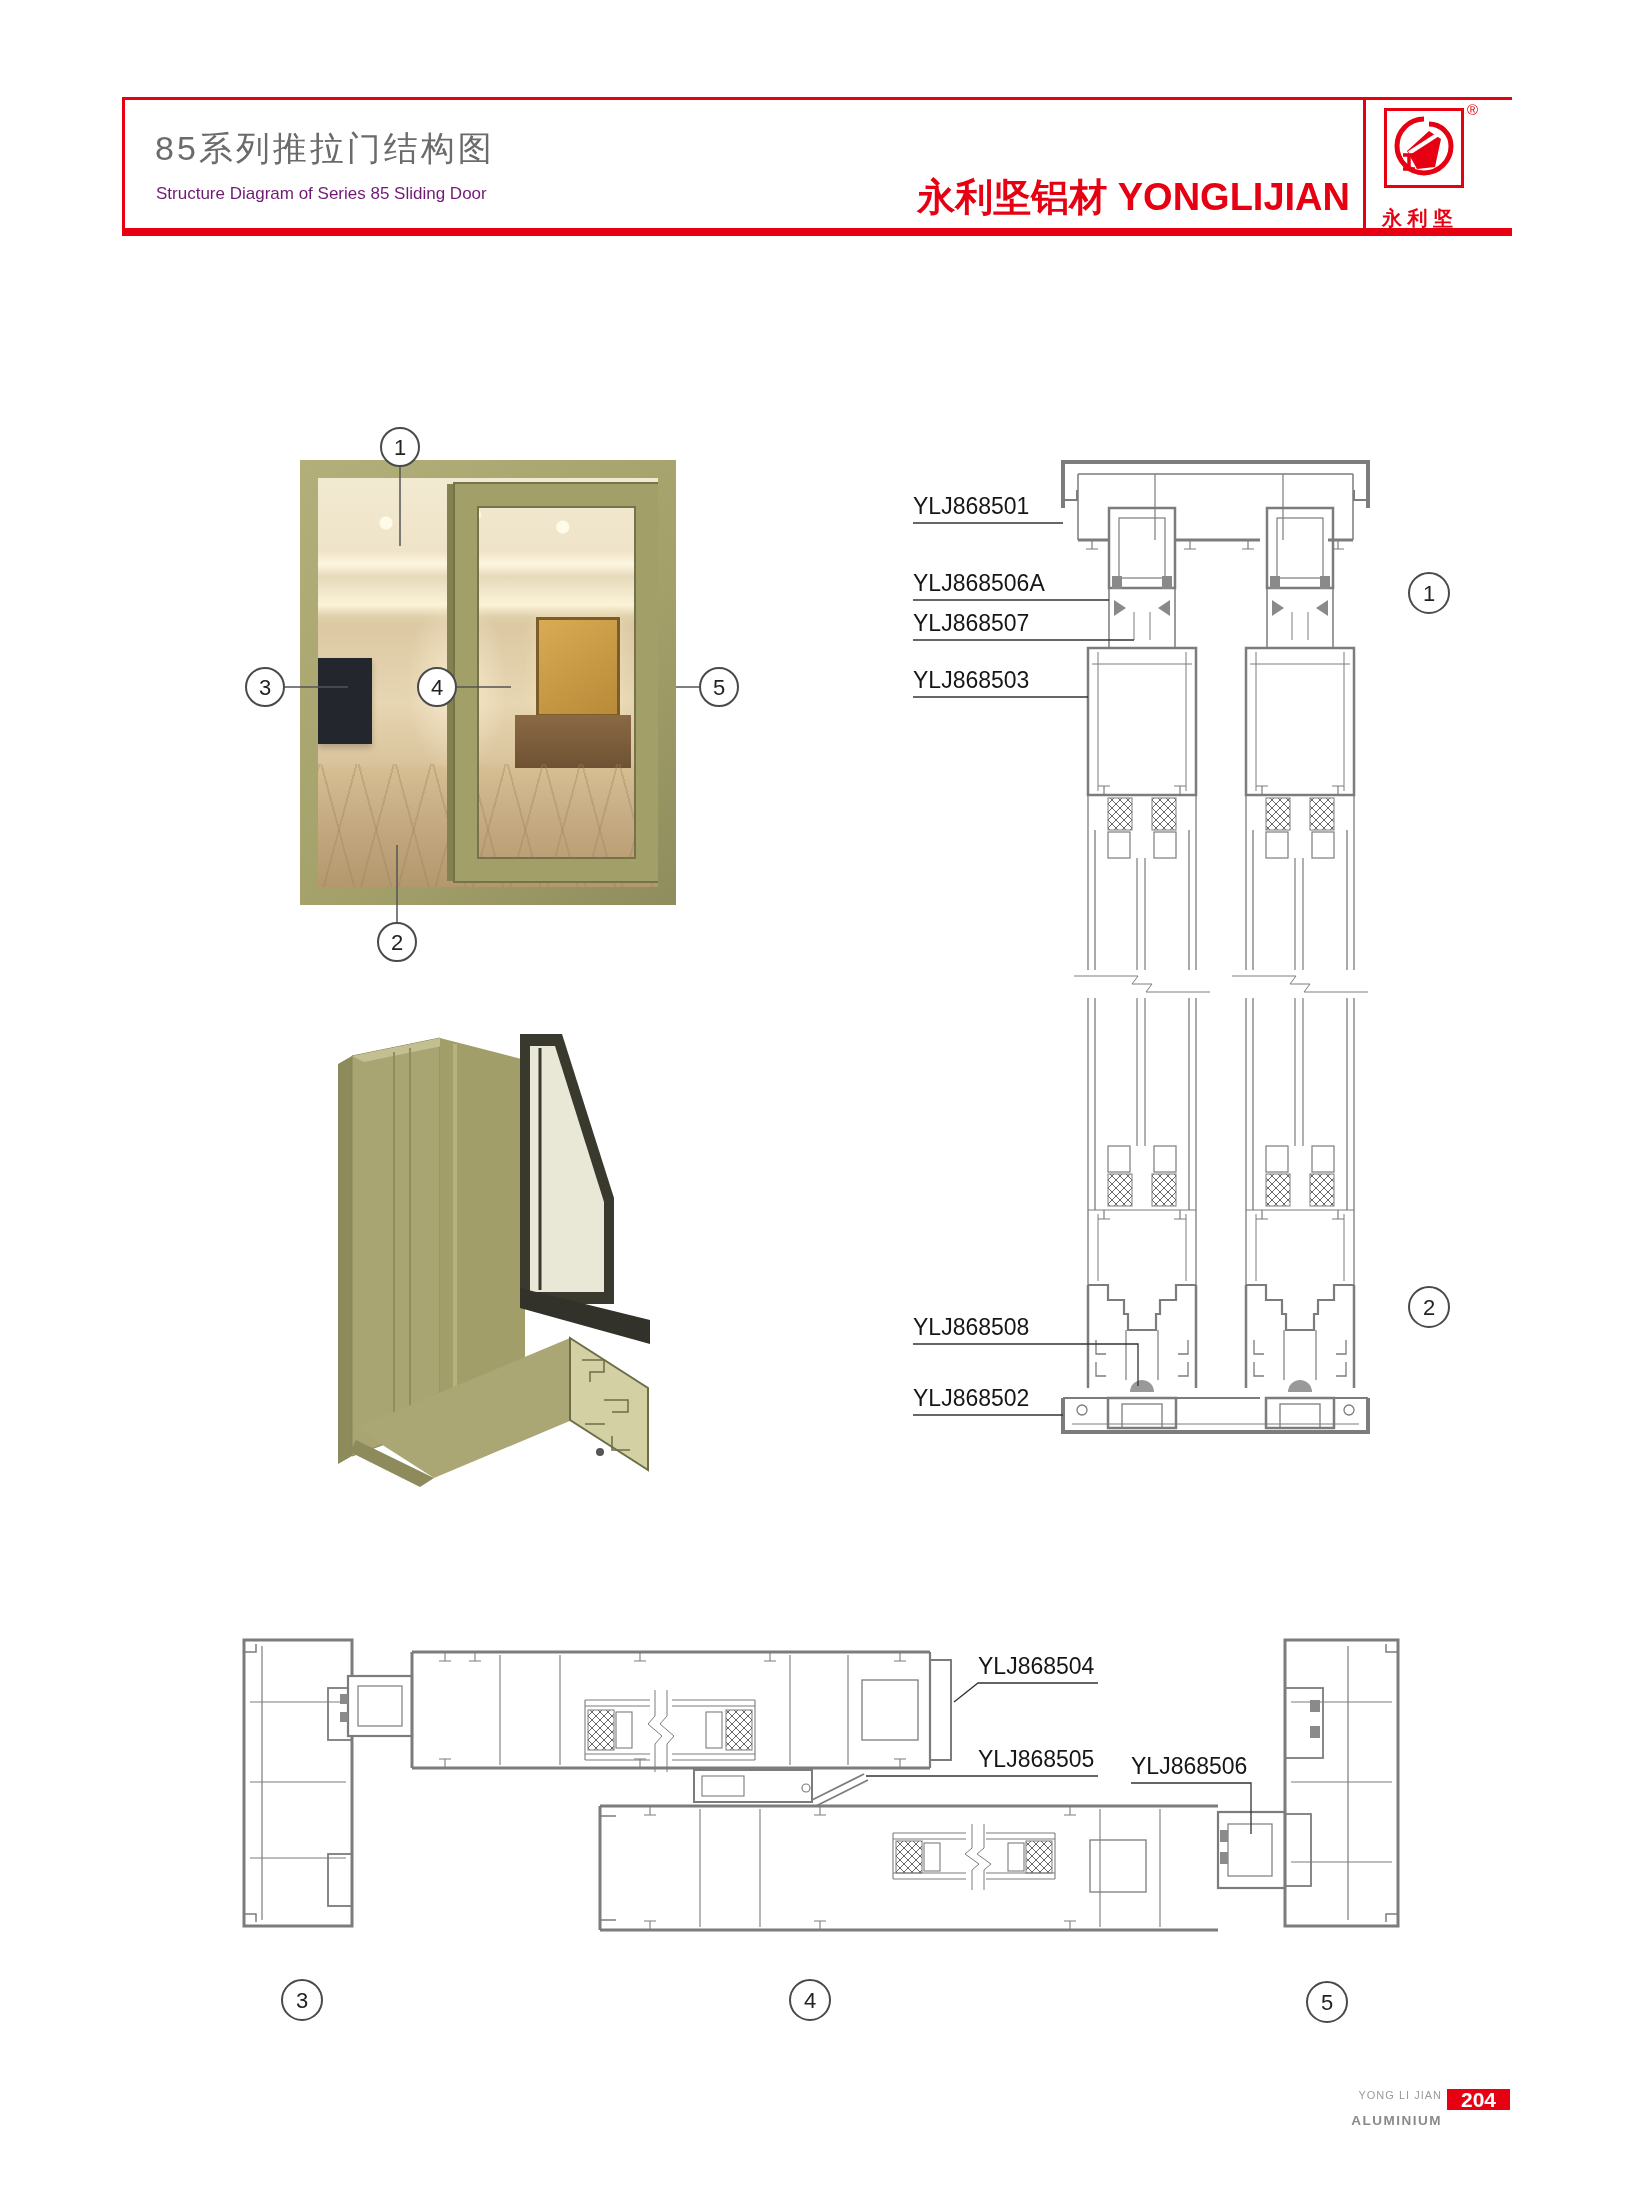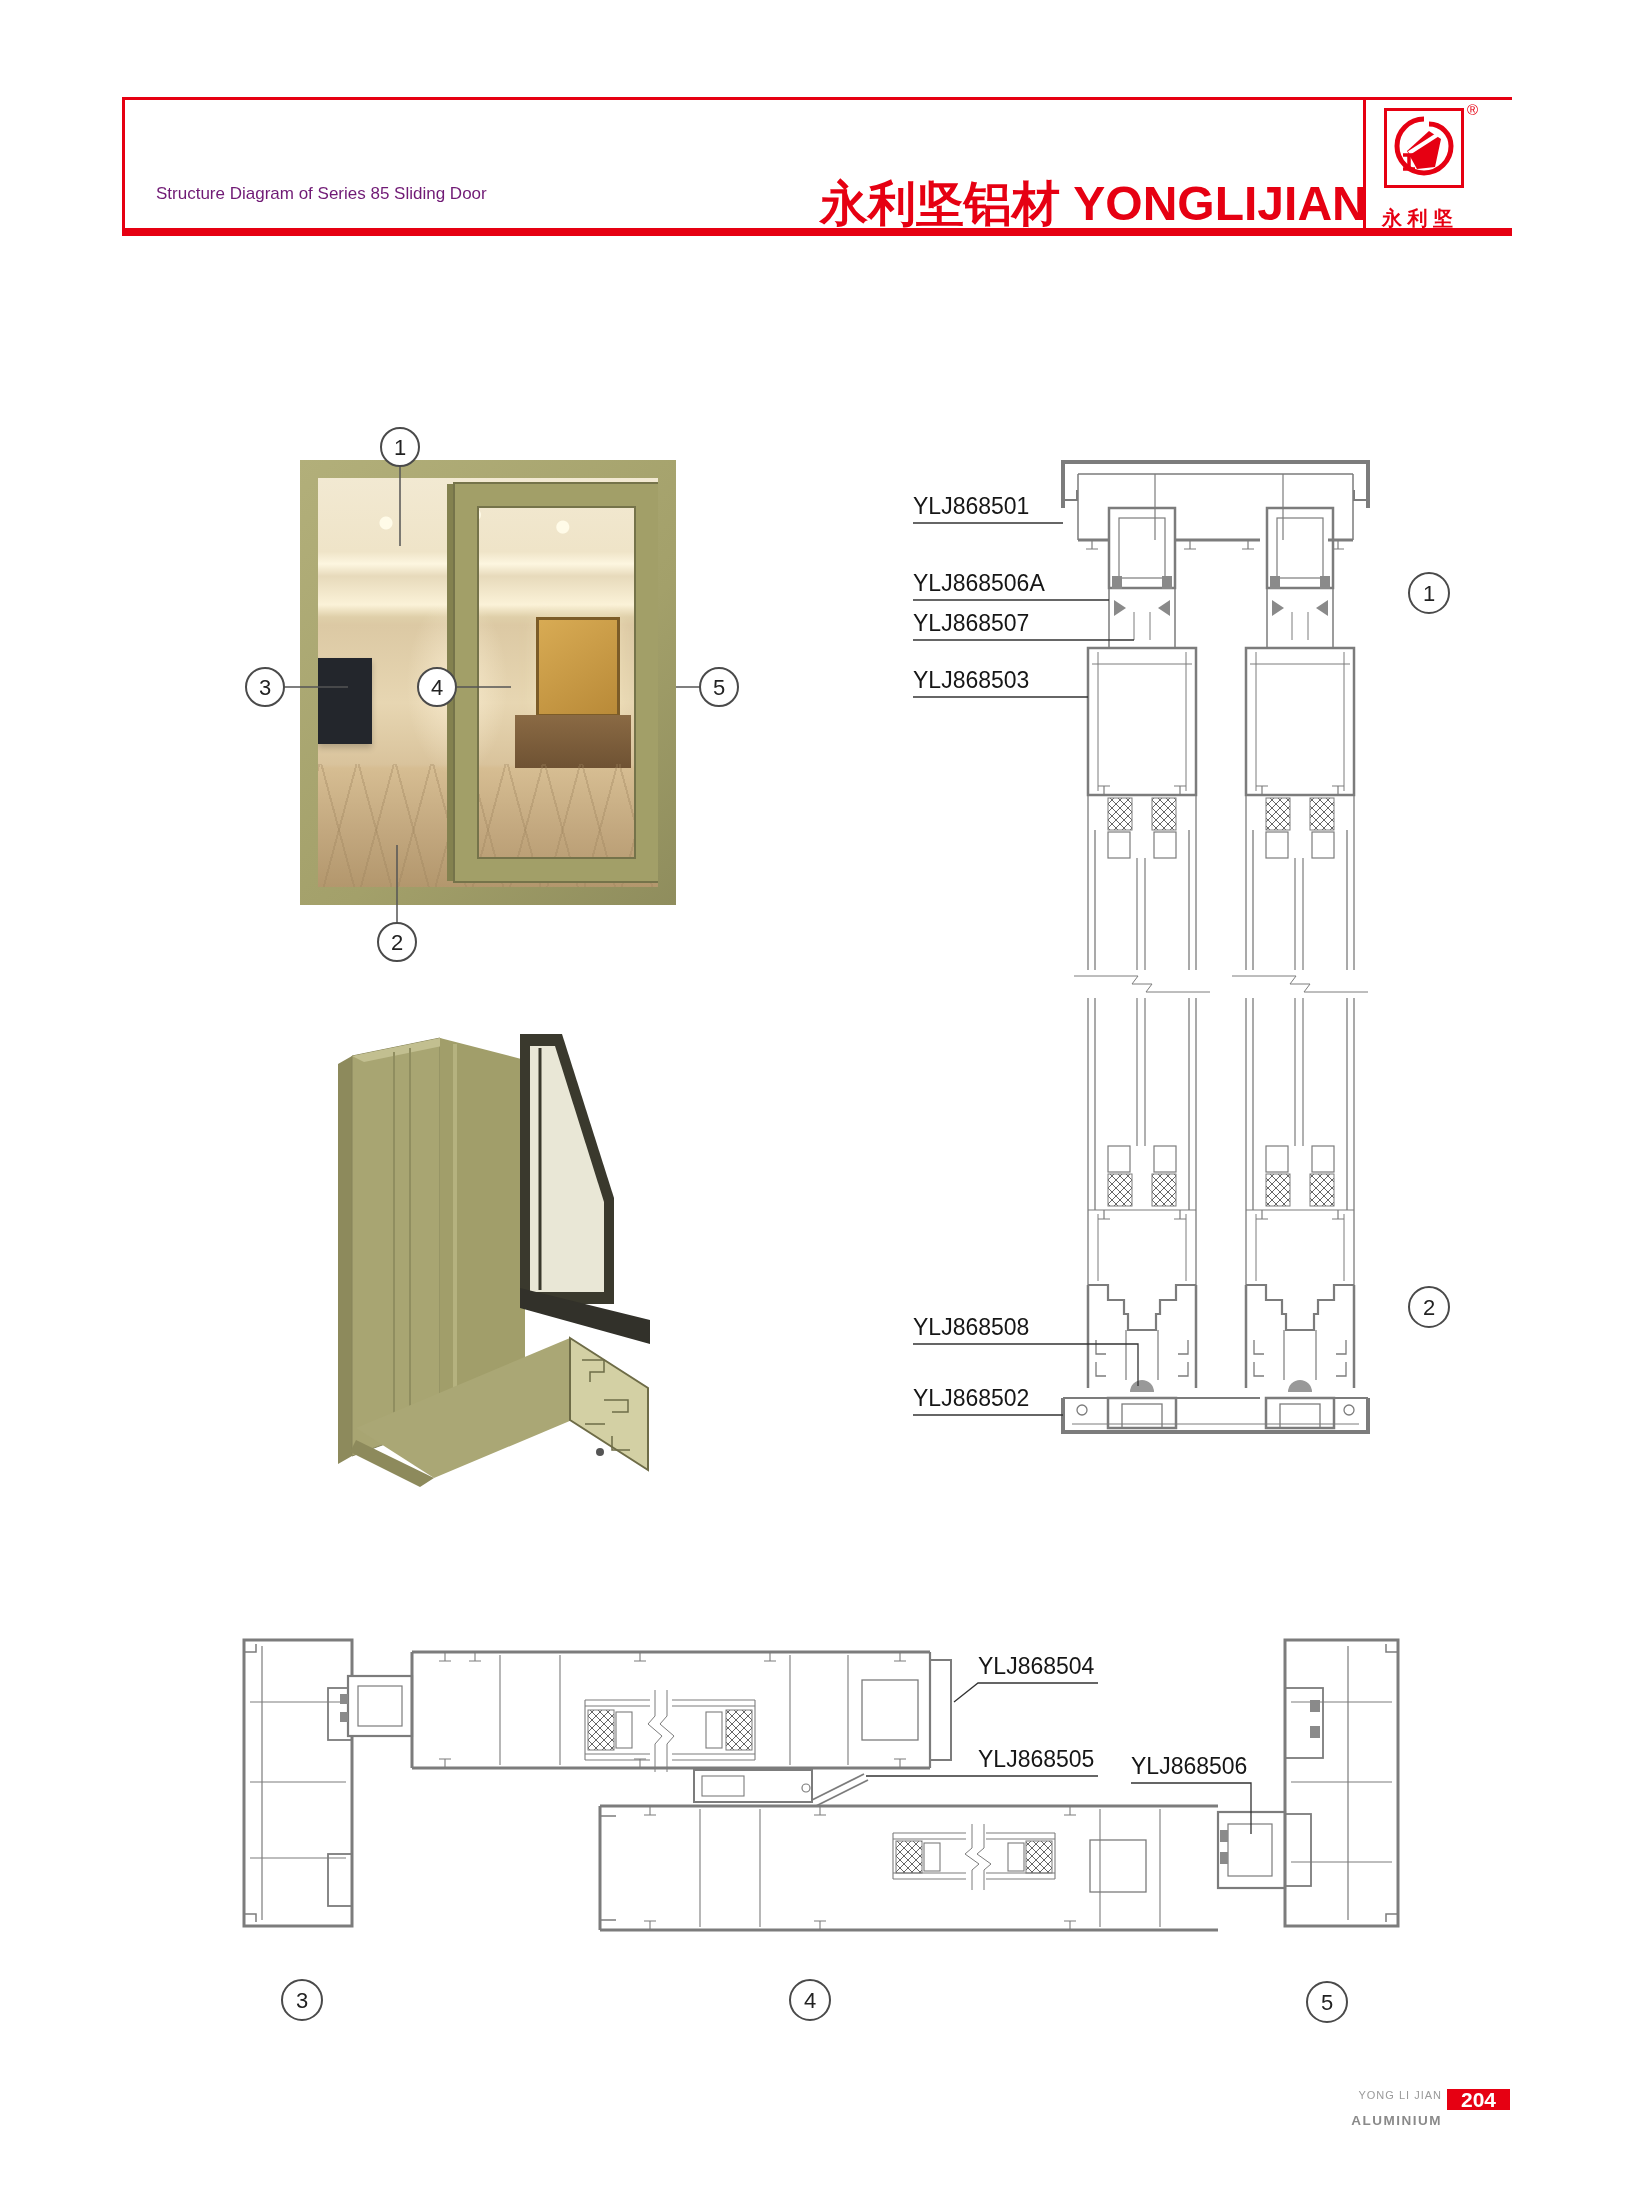--- a/index.html
+++ b/index.html
@@ -5,21 +5,21 @@
   html,body{margin:0;padding:0;background:#ffffff;}
   .page{position:relative;width:1635px;height:2203px;background:#fff;overflow:hidden;
         font-family:"Liberation Sans","DejaVu Sans",sans-serif;}
   .abs{position:absolute;}
   
   .hdr-frame{left:122px;top:97px;width:1390px;height:139px;border:3px solid #e60012;
              border-bottom:8px solid #e60012;box-sizing:border-box;}
   .title-cn{left:155px;top:126px;font-size:34px;color:#6b6b6b;letter-spacing:3px;}
   .title-en{left:156px;top:184px;font-size:17px;color:#701a75;}
   .brand{left:820px;top:172px;width:530px;text-align:right;color:#e60012;font-weight:bold;
-         font-size:48px;white-space:nowrap;}
+         font-size:38px;white-space:nowrap;}
   .logo-cell{left:1363px;top:100px;width:149px;height:128px;border-left:3px solid #e60012;background:#fff;}
   .logo-square{left:1381px;top:108px;width:80px;height:80px;border:3px solid #e60012;box-sizing:border-box;}
   .logo-reg{left:1464px;top:101px;font-size:15px;color:#e60012;}
   .logo-chars{left:1379px;top:205px;width:130px;display:flex;justify-content:space-between;
               font-size:20px;color:#e60012;font-weight:bold;}
   
   .door{left:300px;top:460px;width:376px;height:445px;background:linear-gradient(135deg,#b2af7a,#a3a06a 60%,#8f8d5d);
         box-shadow:inset 0 0 0 2px #8482533;}
   .door-open{left:18px;top:18px;width:340px;height:409px;overflow:hidden;background:#d8c5a2;
              box-shadow:inset 0 0 0 3px #7d7b4f;}
@@ -52,20 +52,21 @@
   .foot-l2{font-size:13.5px;color:#8a8a8a;font-weight:bold;letter-spacing:1.5px;margin-top:13px;}
   .foot-page{left:1447px;top:2089px;width:63px;height:21px;background:#e60012;color:#fff;
              font-weight:bold;font-size:21px;display:flex;align-items:center;justify-content:center;}
 </style>
 </head>
 <body>
 
 <div class="page">
 
   <div class="abs hdr-frame"></div>
+  <div class="abs title-cn">85系列推拉门结构图</div>
   <div class="abs title-en">Structure Diagram of Series 85 Sliding Door</div>
   <div class="abs brand">永利坚铝材 YONGLIJIAN</div>
   <div class="abs logo-cell">
     <div class="abs logo-square" style="left:18px;top:8px;">
       <svg width="74" height="74" viewBox="0 0 74 74">
         <path d="M37,8 a27,27 0 1 0 27,27 a22,22 0 0 0 -22,-22" fill="none" stroke="#e60012" stroke-width="5"></path>
         <path d="M20,40 L42,20 L54,28 L48,56 L30,58 Z" fill="#e60012"></path>
         <path d="M22,42 L50,24" stroke="#ffffff" stroke-width="4"></path>
         <path d="M16,44 h12 M22,44 v14 m-6,0 h12" stroke="#e60012" stroke-width="3.5" fill="none"></path>
       </svg>

